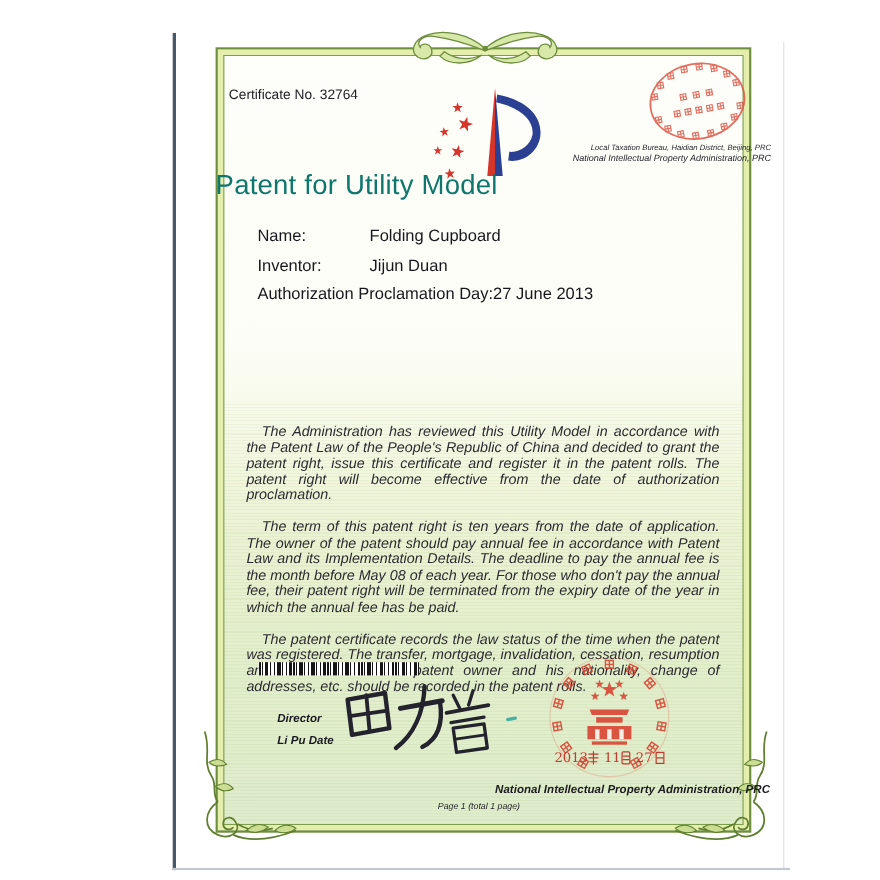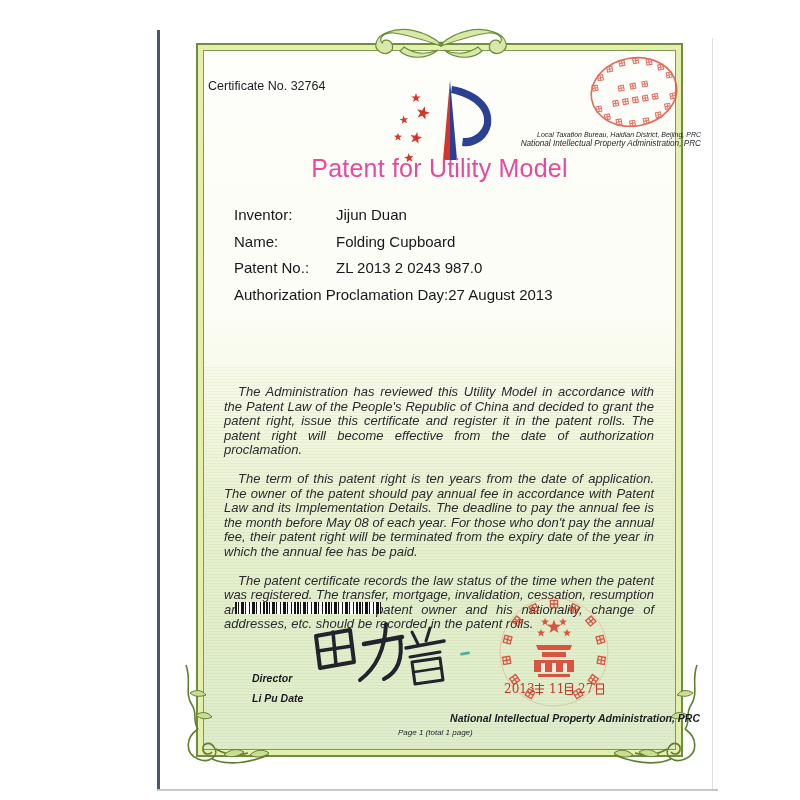--- a/index.html
+++ b/index.html
@@ -19,39 +19,39 @@
   .frame::after{content:"";position:absolute;left:6px;right:6px;top:45%;bottom:6px;
          background:repeating-linear-gradient(0deg,rgba(120,160,60,0.07) 0 1px,transparent 1px 3px);}
 
   .cert-no{position:absolute;left:172px;top:79px;font-size:12.5px;color:#1c1c22;}
   .logo{position:absolute;left:352px;top:76px;}
   .tax-stamp{position:absolute;left:548px;top:50px;}
   .stamp-captions{position:absolute;right:135px;top:131px;text-align:right;font-style:italic;color:#26262c;}
   .cap1{font-size:7px;}
   .cap2{font-size:8.2px;margin-top:1px;}
 
-  .title{position:absolute;left:160px;top:154px;width:487px;text-align:center;
-         font-size:25px;letter-spacing:.2px;color:#ec4899;}
+  .title{position:absolute;left:160px;top:154px;width:487px;
+         font-size:25px;letter-spacing:.2px;color:#0f766e;}
 
   .fields{position:absolute;left:198px;top:205px;width:440px;font-size:15px;}
   .frow{margin-bottom:6px;line-height:20.5px;white-space:nowrap;}
   .flabel{display:inline-block;min-width:102px;}
 
   .paras{position:absolute;left:188px;top:385px;width:430px;font-style:italic;
          font-size:13px;line-height:14.6px;color:#2a2a30;text-align:justify;}
   .paras p{margin:0 0 14px;text-indent:14px;}
 
   .barcode{position:absolute;left:199px;top:602px;width:146px;height:12px;
     background:repeating-linear-gradient(90deg,
       #151515 0 2px,#fff 2px 3px,#151515 3px 4px,#fff 4px 6px,#151515 6px 9px,#fff 9px 10px,
       #151515 10px 11px,#fff 11px 14px,#151515 14px 15px,#fff 15px 17px,#151515 17px 20px,
       #fff 20px 21px,#151515 21px 22px,#fff 22px 25px,#151515 25px 26px,#fff 26px 28px,
       #151515 28px 30px,#fff 30px 31px);}
 
-  .director{position:absolute;left:216px;top:672px;font-style:italic;font-weight:bold;
+  .director{position:absolute;left:216px;top:647px;font-style:italic;font-weight:bold;
             font-size:10.5px;color:#1a1a22;}
   .dname{margin-top:8px;}
   .signature{position:absolute;left:270px;top:610px;}
   .tealmark{position:absolute;left:424px;top:652px;width:10px;height:3px;background:#2ca79e;
             border-radius:2px;transform:rotate(-10deg);opacity:.85;}
 
   .seal{position:absolute;left:459px;top:594px;}
   .seal-date{position:absolute;left:468px;top:681px;}
 
   .f-issuer{position:absolute;right:136px;top:712px;font-size:10.5px;font-style:italic;
@@ -179,30 +179,27 @@
 
   <div class="stamp-captions">
     <div class="cap1">Local Taxation Bureau, Haidian District, Beijing, PRC</div>
     <div class="cap2">National Intellectual Property Administration, PRC</div>
   </div>
 
   <div class="title">Patent for Utility Model</div>
 
   <div class="fields">
     <div class="frow">
+      <span class="flabel">Name:</span><span class="fvalue">Folding Cupboard</span>
+    </div>
+    <div class="frow">
       <span class="flabel">Inventor:</span><span class="fvalue">Jijun Duan</span>
     </div>
     <div class="frow">
-      <span class="flabel">Name:</span><span class="fvalue">Folding Cupboard</span>
-    </div>
-    <div class="frow">
-      <span class="flabel">Patent No.:</span><span class="fvalue">ZL 2013 2 0243 987.0</span>
-    </div>
-    <div class="frow">
-      <span class="flabel">Authorization Proclamation Day:</span><span class="fvalue">27 August 2013</span>
+      <span class="flabel">Authorization Proclamation Day:</span><span class="fvalue">27 June 2013</span>
     </div>
   </div>
 
   <div class="paras">
     <p>The Administration has reviewed this Utility Model in accordance with the Patent Law of the People's Republic of China and decided to grant the patent right, issue this certificate and register it in the patent rolls. The patent right will become effective from the date of authorization proclamation.</p>
     <p>The term of this patent right is ten years from the date of application. The owner of the patent should pay annual fee in accordance with Patent Law and its Implementation Details. The deadline to pay the annual fee is the month before May 08 of each year. For those who don't pay the annual fee, their patent right will be terminated from the expiry date of the year in which the annual fee has be paid.</p>
     <p>The patent certificate records the law status of the time when the patent was registered. The transfer, mortgage, invalidation, cessation, resumption and the names of the patent owner and his nationality, change of addresses, etc. should be recorded in the patent rolls.</p>
   </div>
 
   <div class="barcode"></div>

